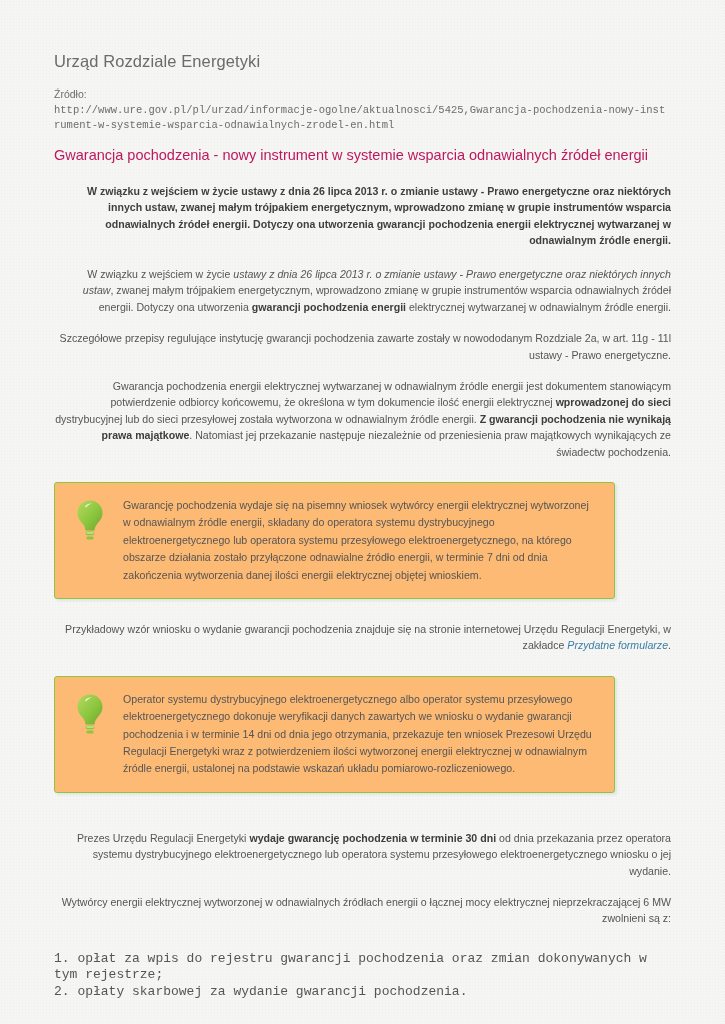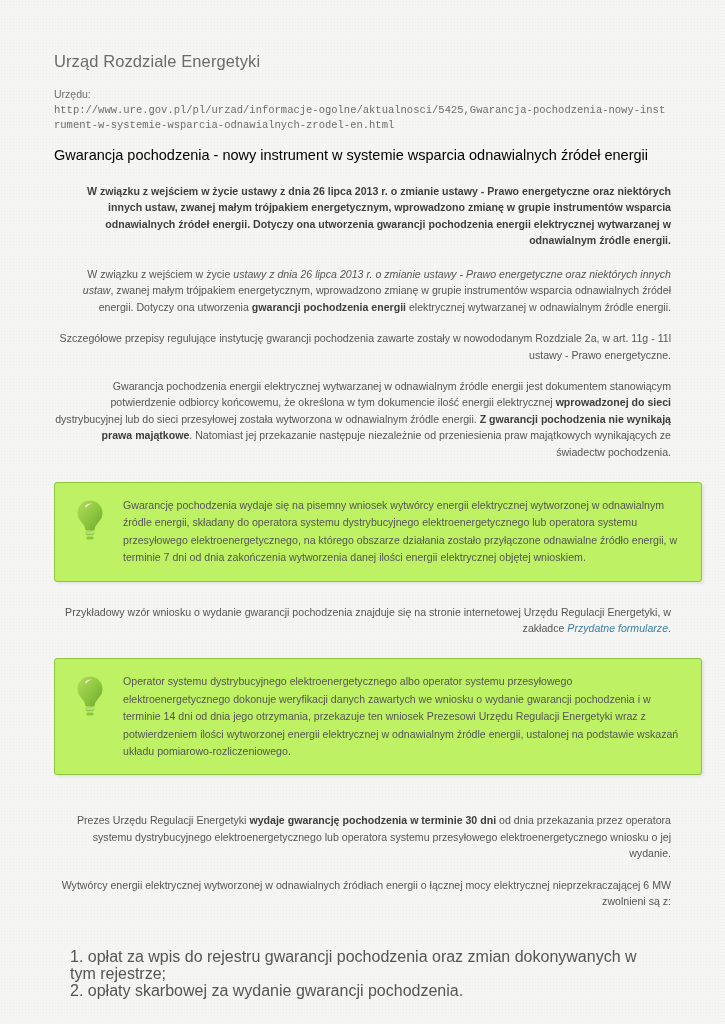--- a/index.html
+++ b/index.html
@@ -49,21 +49,21 @@
     color: #6d6d6d;
     margin: 0 0 12px 0;
   }
   .meta .url {
     word-break: break-all;
     font-family: Liberation Mono, monospace;
   }
   .headline {
     font-size: 14.5px;
     font-weight: normal;
-    color: #000000;
+    color: #be185d;
     line-height: 19px;
     margin: 0 0 18px 0;
   }
   p.body {
     font-size: 10.6px;
     line-height: 16.4px;
     color: #555555;
     margin: 0 0 15px 0;
     text-align: right;
   }
@@ -77,62 +77,63 @@
   .bd { font-weight: bold; color: #3d3d3d; }
   a.link {
     color: #3b7ea6;
     font-style: italic;
     text-decoration: none;
   }
   
   .callout {
     position: relative;
     border: 1.5px solid #8cc63f;
-    background: #bef264;
+    background: #fdba74;
     border-radius: 3px;
     margin: 22px 0 22px 0;
-    width: 648px;
+    width: 561px;
     box-sizing: border-box;
     padding: 14px 20px 14px 68px;
     box-shadow: 2px 2px 3px rgba(0,0,0,0.07);
   }
   .callout .ctext {
     font-size: 10.6px;
     line-height: 17.4px;
     color: #555555;
     margin: 0;
   }
   .bulb {
     position: absolute;
     left: 20px;
     top: 16px;
     width: 30px;
     height: 42px;
   }
   .list {
-    font-size: 16px;
+    font-size: 13px;
     line-height: 16.6px;
     color: #555555;
-    margin: 16px;
+    margin: 0;
     padding: 0;
     list-style: none;
+    font-family: Liberation Mono, monospace;
   }
   .list li { margin: 0; }
   .spacer-sm { height: 9px; }
   .spacer-md { height: 15px; }
 </style>
 </head>
 <body>
 
 <div class="page">
 
   <h1 class="site-title">Urząd Rozdziale Energetyki</h1>
 
   <div class="meta">
-    <div>Urzędu:</div>
+    <div>Źródło:</div>
     <div class="url">http://www.ure.gov.pl/pl/urzad/informacje-ogolne/aktualnosci/5425,Gwarancja-pochodzenia-nowy-instrument-w-systemie-wsparcia-odnawialnych-zrodel-en.html</div>
   </div>
 
   <h2 class="headline">Gwarancja pochodzenia - nowy instrument w systemie wsparcia odnawialnych źródeł energii</h2>
 
   <p class="body lead">W związku z wejściem w życie ustawy z dnia 26 lipca 2013 r. o zmianie ustawy - Prawo energetyczne oraz niektórych innych ustaw, zwanej małym trójpakiem energetycznym, wprowadzono zmianę w grupie instrumentów wsparcia odnawialnych źródeł energii. Dotyczy ona utworzenia gwarancji pochodzenia energii elektrycznej wytwarzanej w odnawialnym źródle energii.</p>
 
   <p class="body"><span>W związku z wejściem w życie </span><span class="it">ustawy z dnia 26 lipca 2013 r. o zmianie ustawy - Prawo energetyczne oraz niektórych innych ustaw</span><span>, zwanej małym trójpakiem energetycznym, wprowadzono zmianę w grupie instrumentów wsparcia odnawialnych źródeł energii. Dotyczy ona utworzenia </span><span class="bd">gwarancji pochodzenia energii</span><span> elektrycznej wytwarzanej w odnawialnym źródle energii.</span></p>
 
   <p class="body">Szczegółowe przepisy regulujące instytucję gwarancji pochodzenia zawarte zostały w nowododanym Rozdziale 2a, w art. 11g - 11l ustawy - Prawo energetyczne.</p>

